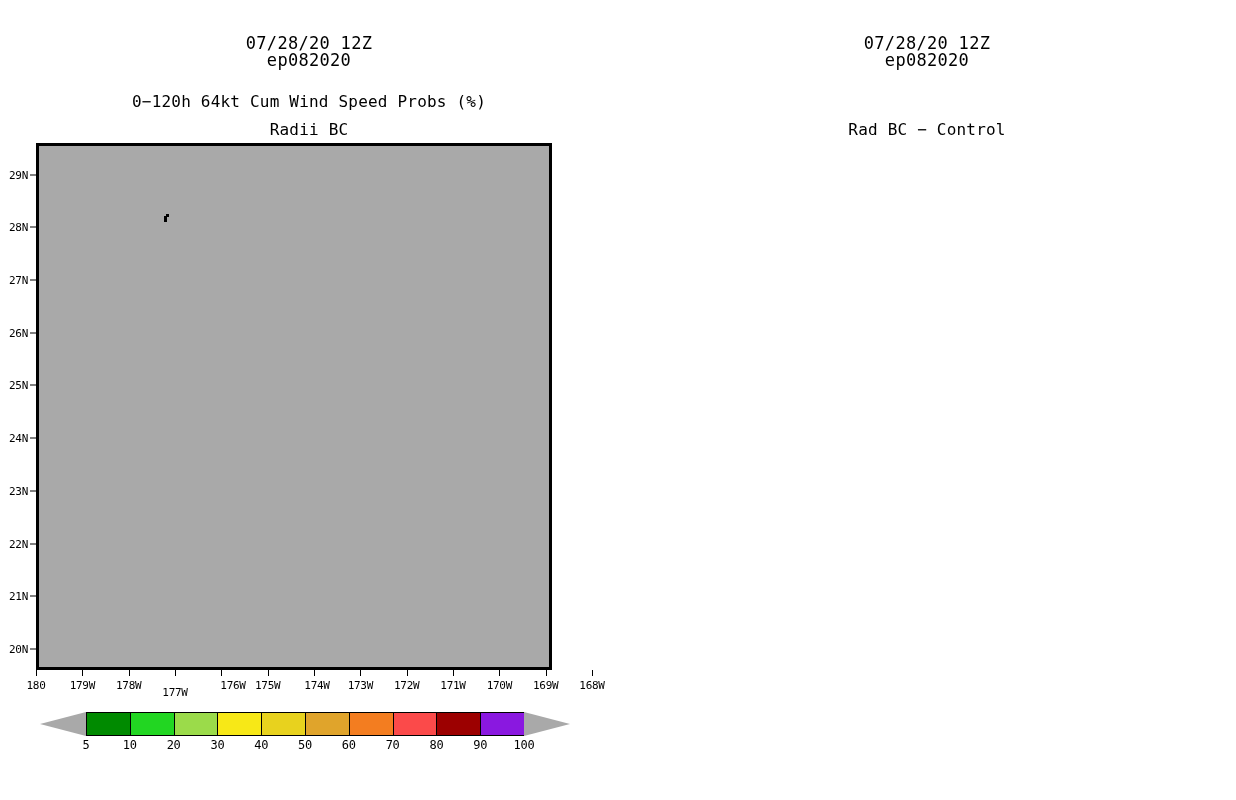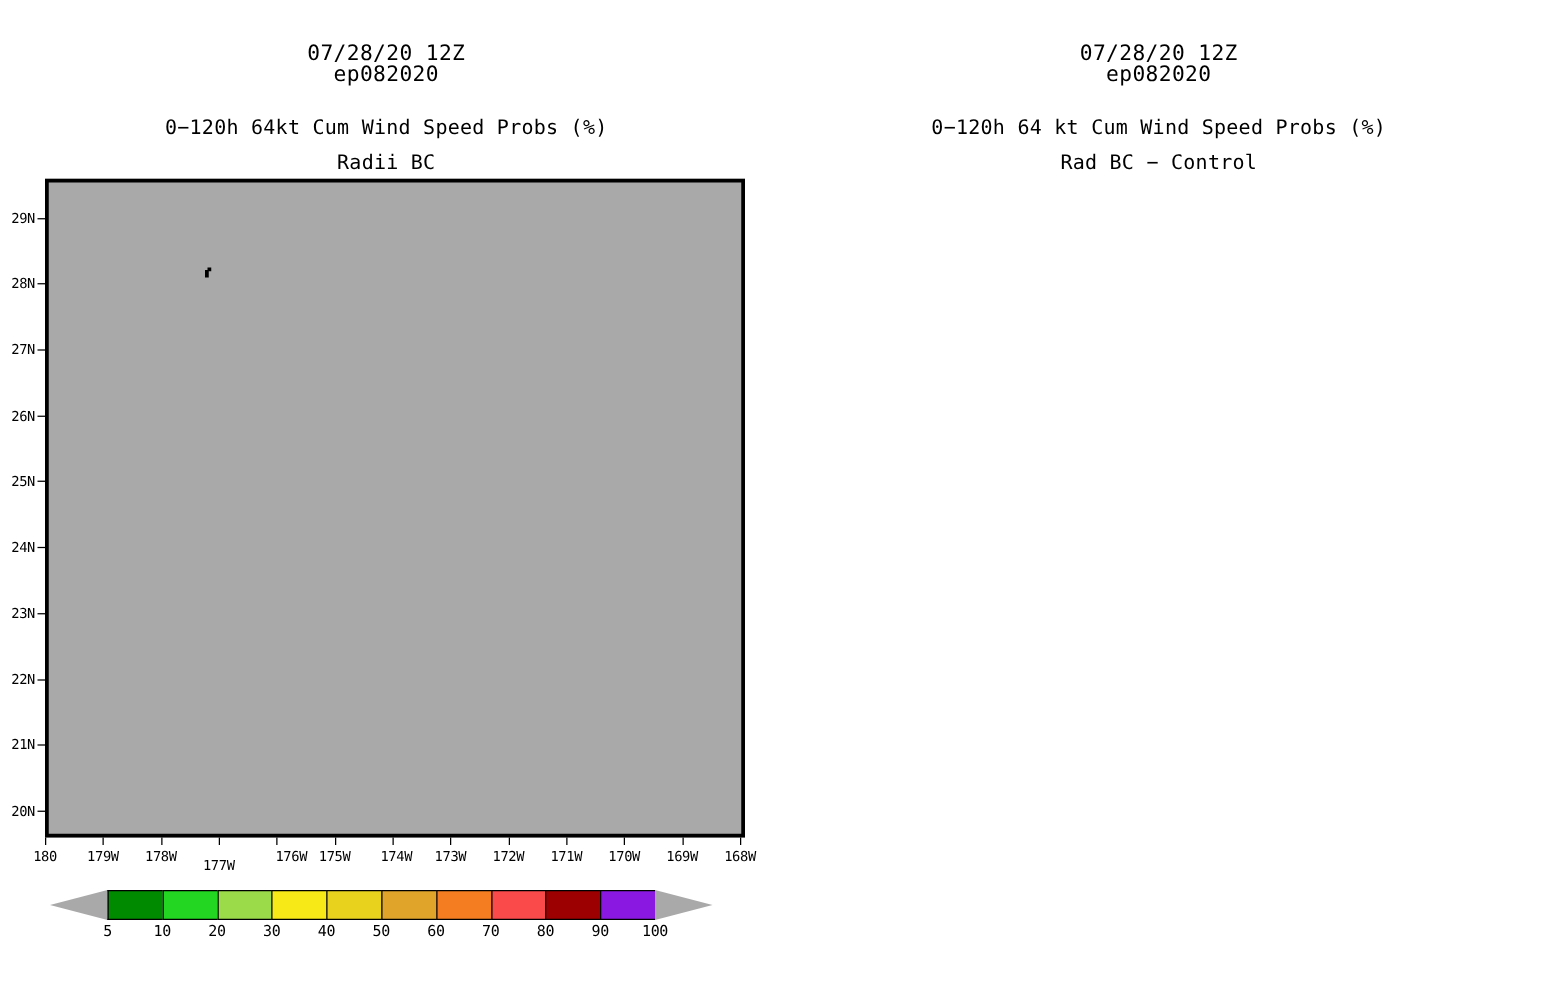--- a/index.html
+++ b/index.html
@@ -51,21 +51,21 @@
     font-size: 16px;
     letter-spacing: 0.2px;
   }
 
   
   .map-wrap {
     position: absolute;
     top: 143px;
     height: 527px;
   }
-  #map-wrap-left  { left: 36px;  width: 560px; }
+  #map-wrap-left  { left: 36px;  width: 516px; }
 
   .map-frame {
     position: absolute;
     inset: 0;
     border: 3px solid #000;
     box-sizing: border-box;
     overflow: hidden;
   }
   #map-frame-left  { background: #a9a9a9; }
 
@@ -256,16 +256,15 @@
       <div class="cb-label" style="left: 396.4px; text-align: center;">80</div>
       <div class="cb-label" style="left: 440.2px;">90</div>
       <div class="cb-label" style="left: 484px;">100</div>
     </div>
 </div>
 
 <div class="panel" id="panel-right">
 
   <div class="title-block title-storm-id">ep082020</div>
   <div class="title-block title-datetime">07/28/20  12Z</div>
-  <div class="title-block title-product">0−120h 64 kt Cum Wind Speed Probs (%)</div>
   <div class="title-block title-subproduct">Rad BC − Control</div>
 
 </div>
 
 </body></html>

